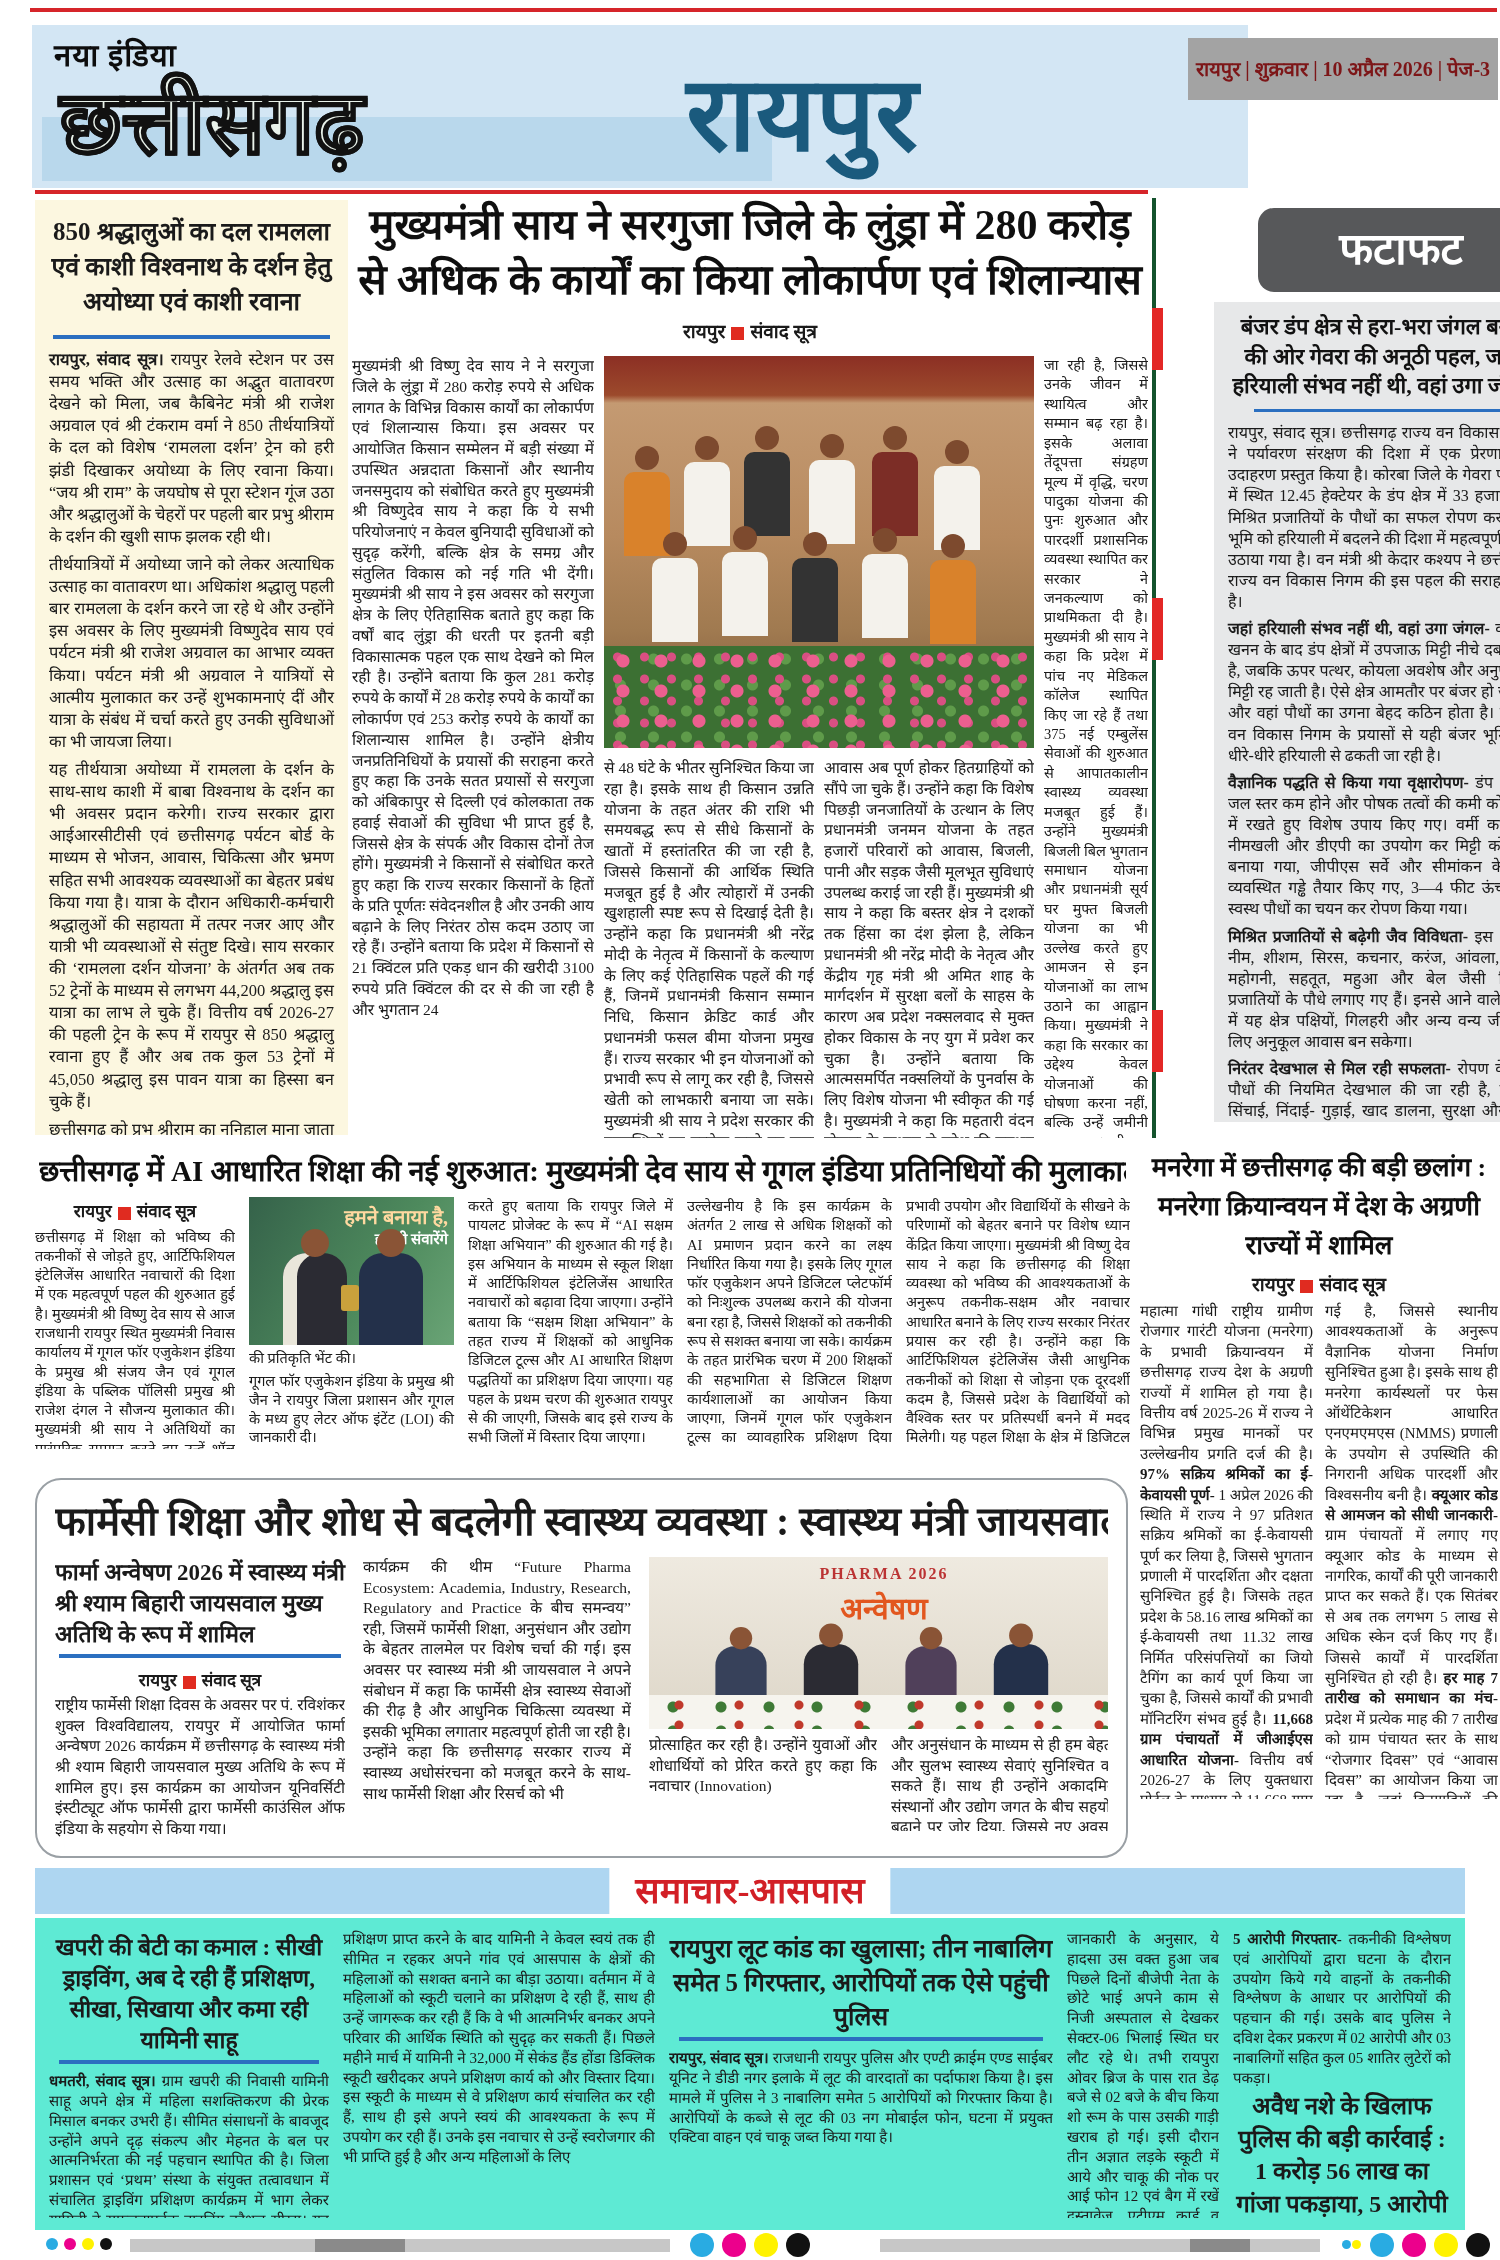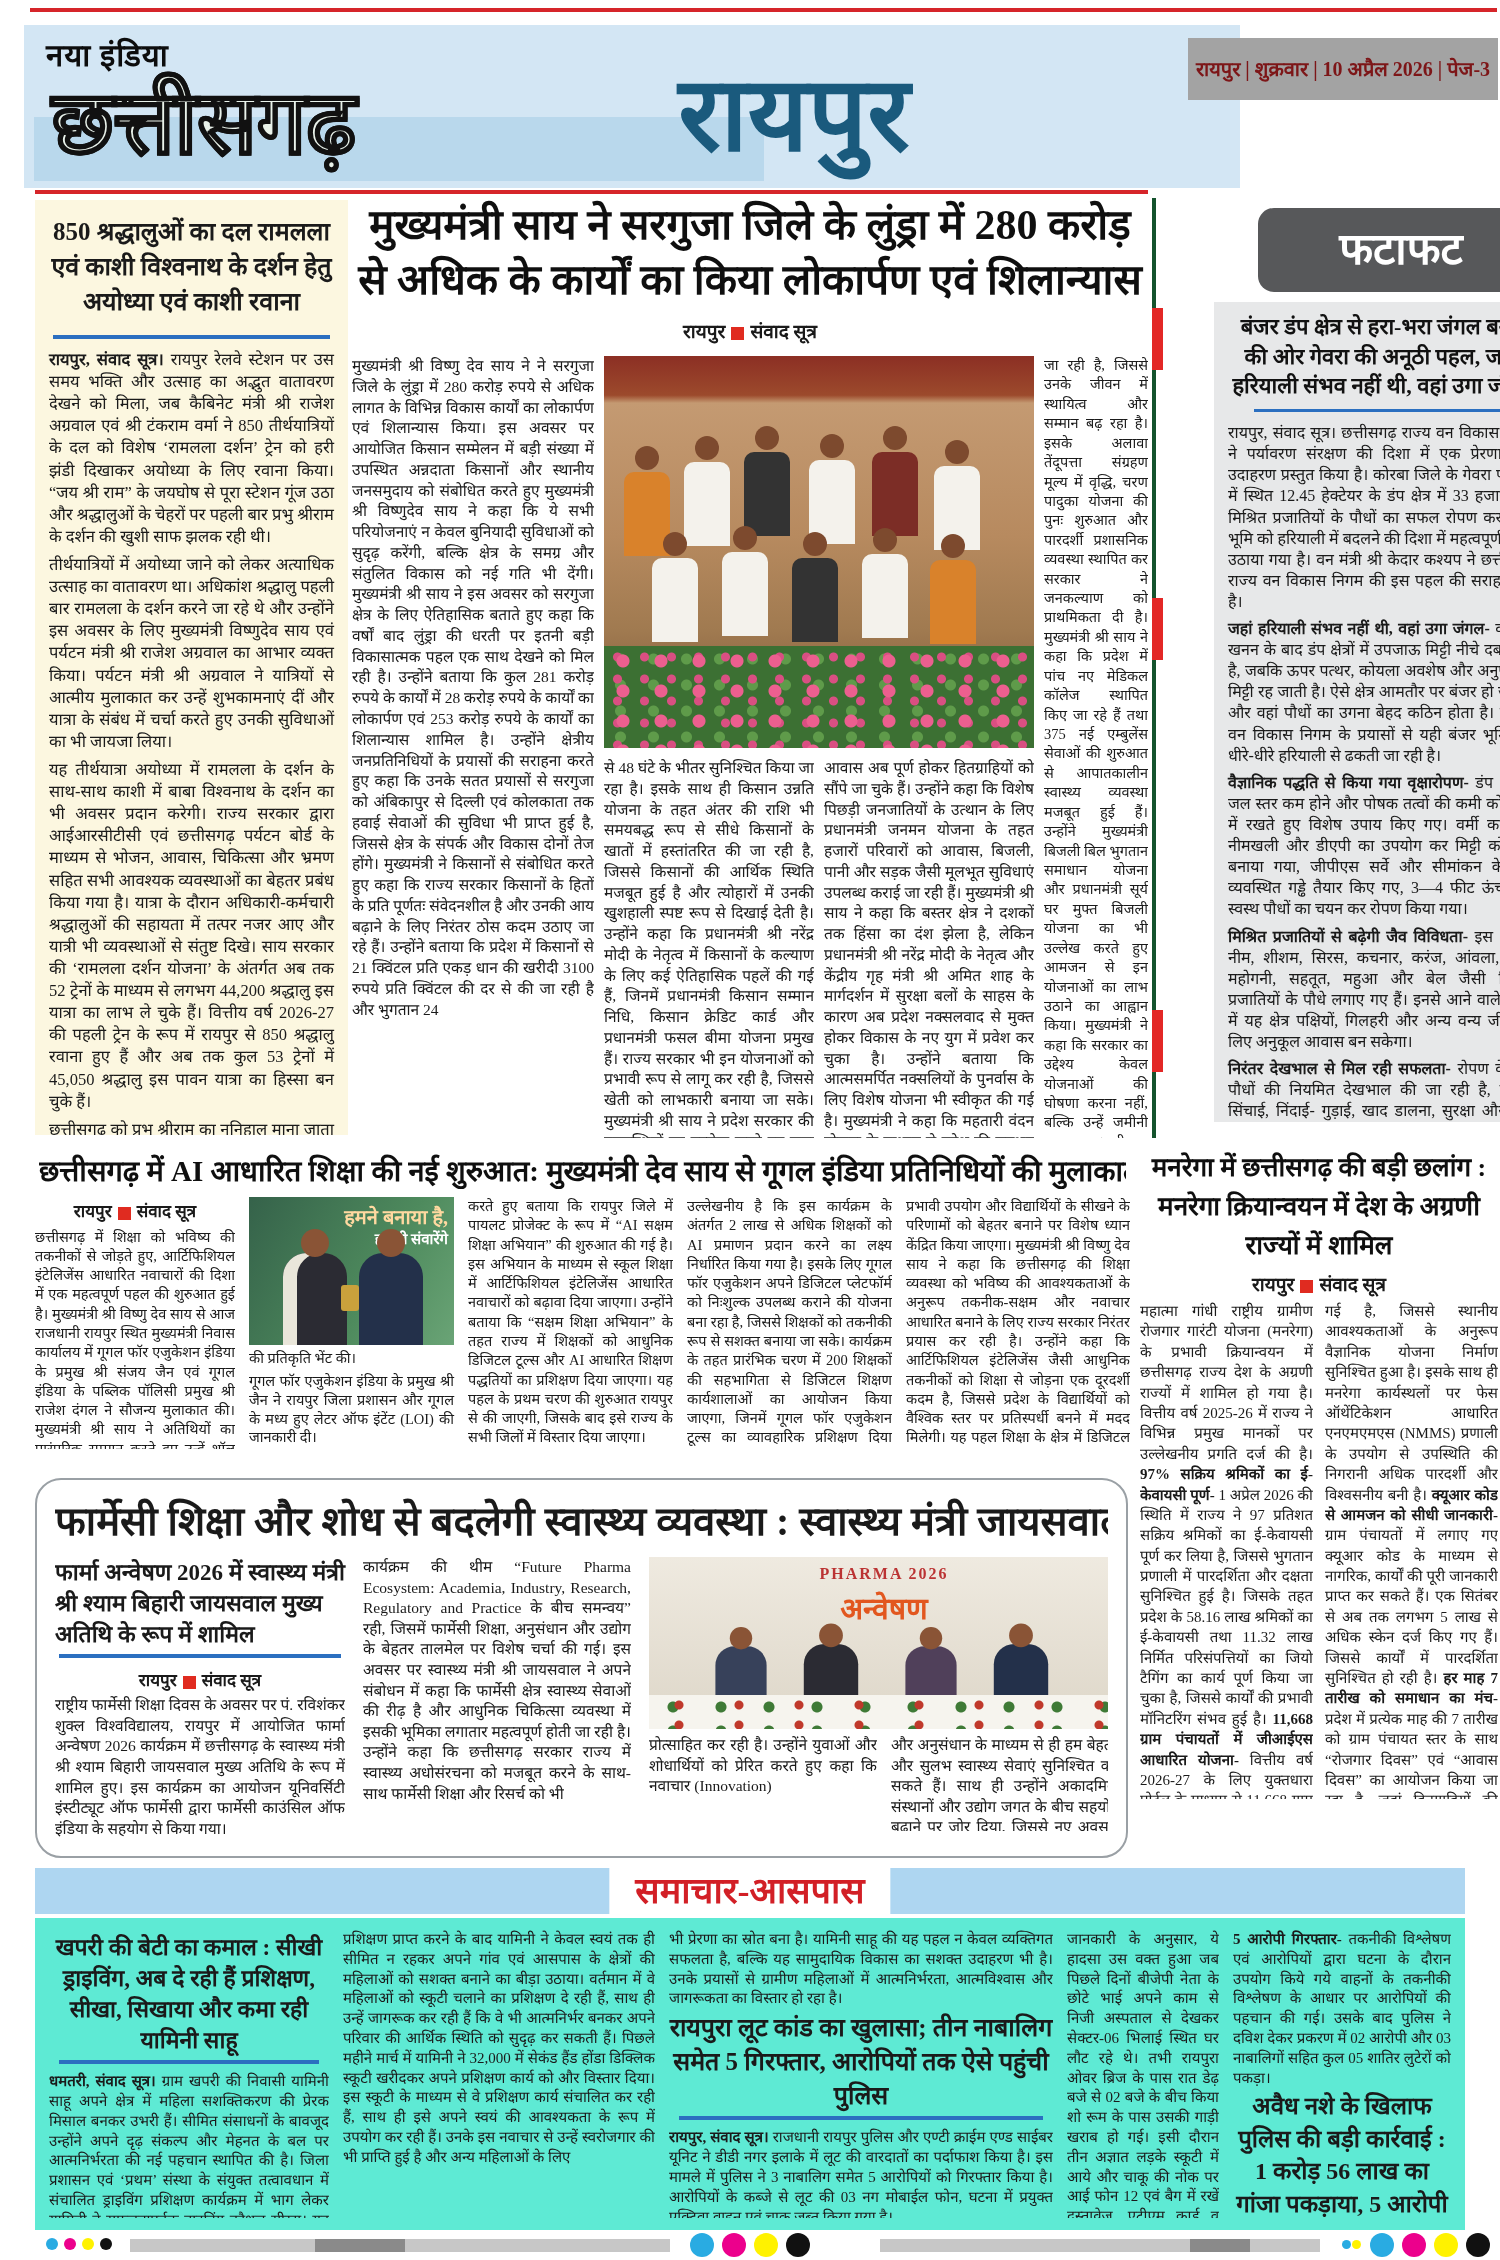--- a/index.html
+++ b/index.html
@@ -4,21 +4,21 @@
 <style>
   html,body{margin:0;padding:0;}
   body{width:1500px;height:2260px;position:relative;background:#fff;
        font-family:"Liberation Serif","DejaVu Sans",serif;color:#1a1a1a;}
   .abs{position:absolute;}
   .jt{text-align:justify;}
   .hide{overflow:hidden;}
   
   .rule-red{background:#d6252a;height:4px;}
   
-  .mast{left:24px;top:25px;width:1216px;height:163px;background:#d3e6f4;}
+  .mast{left:32px;top:25px;width:1216px;height:163px;background:#d3e6f4;}
   .mast .band{position:absolute;left:10px;top:92px;width:730px;height:64px;background:#b9d8ec;}
   .brand-top{position:absolute;left:22px;top:8px;font-size:31px;font-weight:900;color:#0d0d0d;letter-spacing:1px;}
   .brand-main{position:absolute;left:28px;top:34px;font-size:88px;font-weight:800;color:#e9f2ea;
       -webkit-text-stroke:2.5px #111;
       text-shadow:-1px -1px 0 #111,1px -1px 0 #111,-1px 1px 0 #111,1px 1px 0 #111;}
   .city{position:absolute;left:470px;top:14px;width:600px;text-align:center;
       font-size:104px;font-weight:800;color:#1a5a7d;}
   .dateline{left:1188px;top:38px;width:310px;height:62px;background:#a3a3a3;
       text-align:center;line-height:62px;font-size:20px;font-weight:700;color:#7d1618;}
   
@@ -286,21 +286,20 @@
 </div>
 
 <section class="abs bottom">
   <div class="col bc1">
     <div class="b-h">खपरी की बेटी का कमाल : सीखी ड्राइविंग, अब दे रही हैं प्रशिक्षण, सीखा, सिखाया और कमा रही यामिनी साहू</div>
     <div class="b-rule"></div>
     <b>धमतरी, संवाद सूत्र।</b> <span>ग्राम खपरी की निवासी यामिनी साहू अपने क्षेत्र में महिला सशक्तिकरण की प्रेरक मिसाल बनकर उभरी हैं। सीमित संसाधनों के बावजूद उन्होंने अपने दृढ़ संकल्प और मेहनत के बल पर आत्मनिर्भरता की नई पहचान स्थापित की है। जिला प्रशासन एवं ‘प्रथम’ संस्था के संयुक्त तत्वावधान में संचालित ड्राइविंग प्रशिक्षण कार्यक्रम में भाग लेकर यामिनी ने सफलतापूर्वक ड्राइविंग कौशल सीखा। यह प्रशिक्षण उनके जीवन में एक महत्वपूर्ण मोड़ साबित हुआ। प्रशिक्षण के दौरान उन्होंने न केवल स्कूटी चलाना सीखा, बल्कि आत्मविश्वास, नेतृत्व क्षमता और सामाजिक जिम्मेदारी का भी विकास किया।</span>
   </div>
   <div class="col bc2">प्रशिक्षण प्राप्त करने के बाद यामिनी ने केवल स्वयं तक ही सीमित न रहकर अपने गांव एवं आसपास के क्षेत्रों की महिलाओं को सशक्त बनाने का बीड़ा उठाया। वर्तमान में वे महिलाओं को स्कूटी चलाने का प्रशिक्षण दे रही हैं, साथ ही उन्हें जागरूक कर रही हैं कि वे भी आत्मनिर्भर बनकर अपने परिवार की आर्थिक स्थिति को सुदृढ़ कर सकती हैं। पिछले महीने मार्च में यामिनी ने 32,000 में सेकंड हैंड होंडा डिक्लिक स्कूटी खरीदकर अपने प्रशिक्षण कार्य को और विस्तार दिया। इस स्कूटी के माध्यम से वे प्रशिक्षण कार्य संचालित कर रही हैं, साथ ही इसे अपने स्वयं की आवश्यकता के रूप में उपयोग कर रही हैं। उनके इस नवाचार से उन्हें स्वरोजगार की भी प्राप्ति हुई है और अन्य महिलाओं के लिए</div>
   <div class="col bc3">
-    <span>भी प्रेरणा का स्रोत बना है। यामिनी साहू की यह पहल न केवल व्यक्तिगत सफलता है, बल्कि यह सामुदायिक विकास का सशक्त उदाहरण भी है। उनके प्रयासों से ग्रामीण महिलाओं में आत्मनिर्भरता, आत्मविश्वास और जागरूकता का विस्तार हो रहा है।</span>
     <div class="b-h" style="font-size:25px;">रायपुरा लूट कांड का खुलासा; तीन नाबालिग समेत 5 गिरफ्तार, आरोपियों तक ऐसे पहुंची पुलिस</div>
     <div class="b-rule"></div>
     <b>रायपुर, संवाद सूत्र।</b> <span>राजधानी रायपुर पुलिस और एण्टी क्राईम एण्ड साईबर यूनिट ने डीडी नगर इलाके में लूट की वारदातों का पर्दाफाश किया है। इस मामले में पुलिस ने 3 नाबालिग समेत 5 आरोपियों को गिरफ्तार किया है। आरोपियों के कब्जे से लूट की 03 नग मोबाईल फोन, घटना में प्रयुक्त एक्टिवा वाहन एवं चाकू जब्त किया गया है।</span>
   </div>
   <div class="col bc4">
     <span>जानकारी के अनुसार, ये हादसा उस वक्त हुआ जब पिछले दिनों बीजेपी नेता के छोटे भाई अपने काम से निजी अस्पताल से देखकर सेक्टर-06 भिलाई स्थित घर लौट रहे थे। तभी रायपुरा ओवर ब्रिज के पास रात डेढ़ बजे से 02 बजे के बीच किया शो रूम के पास उसकी गाड़ी खराब हो गई। इसी दौरान तीन अज्ञात लड़के स्कूटी में आये और चाकू की नोक पर आई फोन 12 एवं बैग में रखें दस्तावेज, एटीएम कार्ड व पासबुक समेत 50 हजार नगदी लूटकर फरार हो गये थे। पीड़ित की शिकायत पर आरोपियों की तलाश में एण्टी क्राईम एण्ड साईबर यूनिट और थाना डी डी नगर पुलिस की संयुक्त टीम जुटी हुई थी।</span>
   </div>
   <div class="col bc5">
     <b>5 आरोपी गिरफ्तार-</b> <span>तकनीकी विश्लेषण एवं आरोपियों द्वारा घटना के दौरान उपयोग किये गये वाहनों के तकनीकी विश्लेषण के आधार पर आरोपियों की पहचान की गई। उसके बाद पुलिस ने दविश देकर प्रकरण में 02 आरोपी और 03 नाबालिगों सहित कुल 05 शातिर लुटेरों को पकड़ा।</span>
     <div class="b-h" style="font-size:24px;">अवैध नशे के खिलाफ पुलिस की बड़ी कार्रवाई : 1 करोड़ 56 लाख का गांजा पकड़ाया, 5 आरोपी गिरफ्तार</div>

